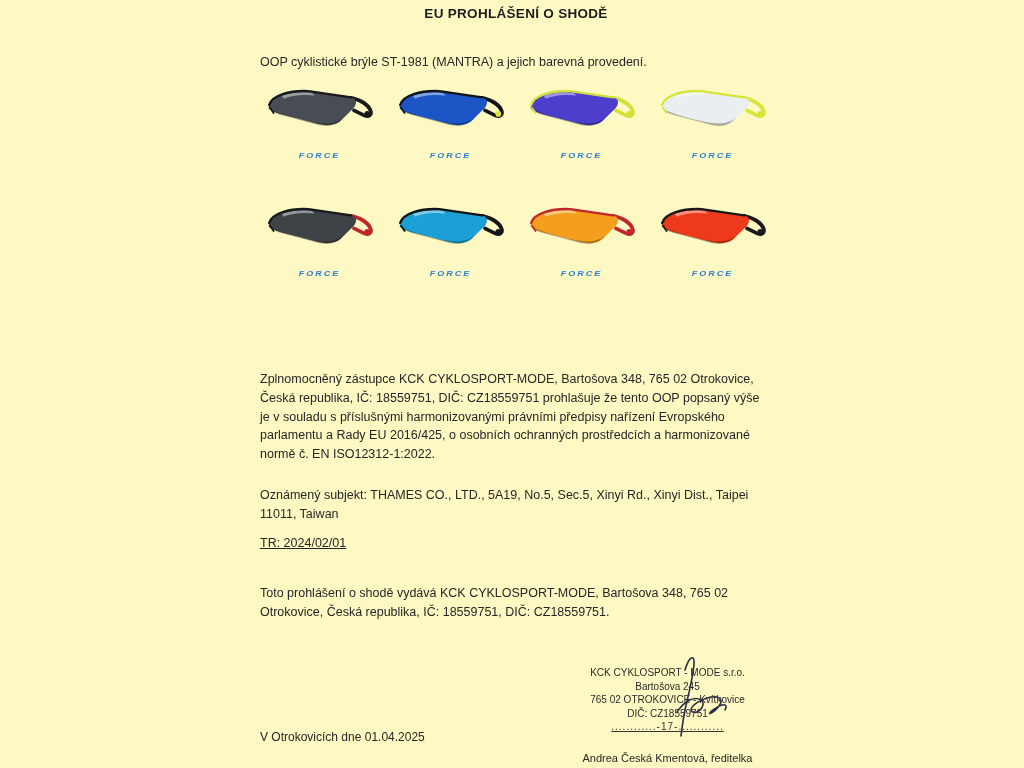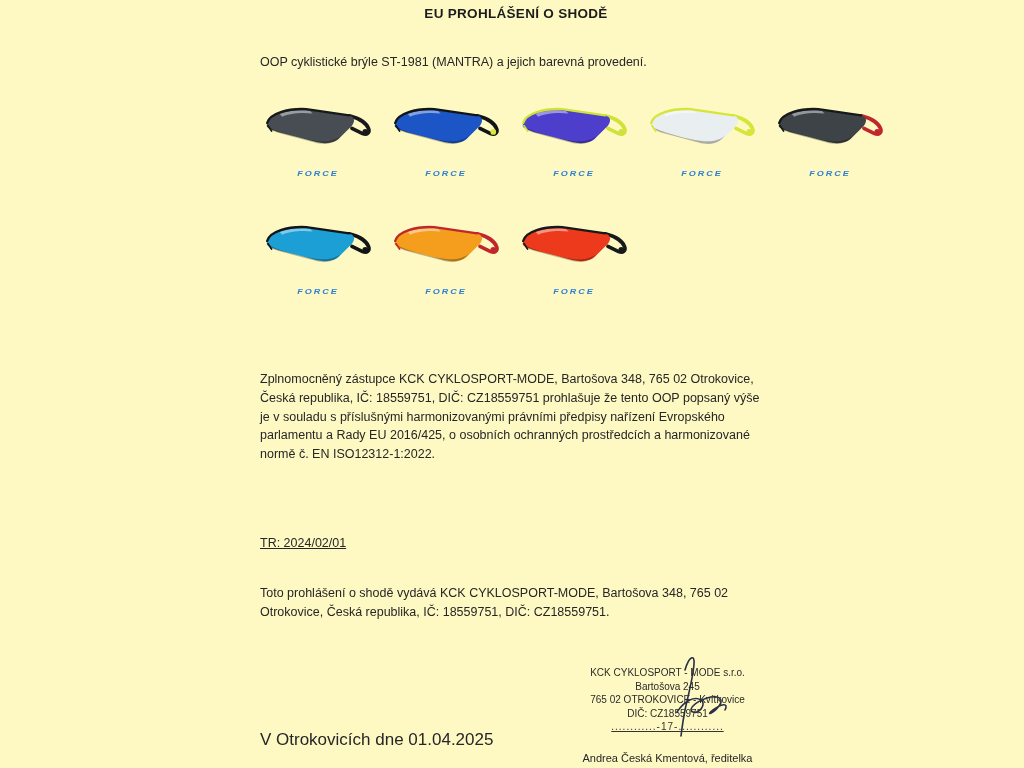--- a/index.html
+++ b/index.html
@@ -19,26 +19,26 @@
   }
   .para{
     position:absolute;left:260px;width:512px;
     font-size:12.5px;line-height:1.5;color:#262626;
   }
   .intro{top:53px;}
   .declaration{top:370px;}
   .notified{top:486px;}
   .tr-line{top:534px;text-decoration:underline;}
   .issuer{top:584px;}
-  .place-date{position:absolute;left:260px;top:730px;font-size:17px;color:#262626;}
+  .place-date{position:absolute;left:260px;top:730px;font-size:12px;color:#262626;}
 
   
   .grid{
-    position:absolute;left:260px;top:100px;width:512px;
-    display:grid;grid-template-columns:repeat(5,1fr);
+    position:absolute;left:260px;top:82px;width:512px;
+    display:grid;grid-template-columns:repeat(4,1fr);
     column-gap:12px;row-gap:40px;
   }
   .product{display:flex;flex-direction:column;align-items:center;}
   .product svg{width:116px;height:62px;display:block;}
   .logo{
     margin-top:6px;
     font-size:9px;font-weight:bold;font-style:italic;
     color:#2b7fd4;letter-spacing:2px;
     transform:scaleY(.85);
   }
@@ -233,20 +233,21 @@
       <path d="M8 23 C11 12 31 6.5 52 7.5 L100 14.5" fill="none" style="stroke:var(--frame)" stroke-width="2.6" stroke-linecap="round"></path>
 
       <path d="M9 26 L13 32" fill="none" style="stroke:var(--frame)" stroke-width="2" stroke-linecap="round"></path>
     </svg>
     <div class="logo">FORCE</div>
   </div>
 </div>
 
   <div class="para declaration">Zplnomocněný zástupce KCK CYKLOSPORT-MODE, Bartošova 348, 765 02 Otrokovice, Česká republika, IČ: 18559751, DIČ: CZ18559751 prohlašuje že tento OOP popsaný výše je v souladu s příslušnými harmonizovanými právními předpisy nařízení Evropského parlamentu a Rady EU 2016/425, o osobních ochranných prostředcích a harmonizované normě č. EN ISO12312-1:2022.</div>
 
+  <div class="para notified">Oznámený subjekt: THAMES CO., LTD., 5A19, No.5, Sec.5, Xinyi Rd., Xinyi Dist., Taipei 11011, Taiwan</div>
 
   <div class="para tr-line">TR: 2024/02/01</div>
 
   <div class="para issuer">Toto prohlášení o shodě vydává KCK CYKLOSPORT-MODE, Bartošova 348, 765 02 Otrokovice, Česká republika, IČ: 18559751, DIČ: CZ18559751.</div>
 
   <div class="place-date">V Otrokovicích dne 01.04.2025</div>
 
   <div class="stamp">
     <span class="s-line">KCK CYKLOSPORT - MODE s.r.o.</span>
     <span class="s-line">Bartošova 245</span>

